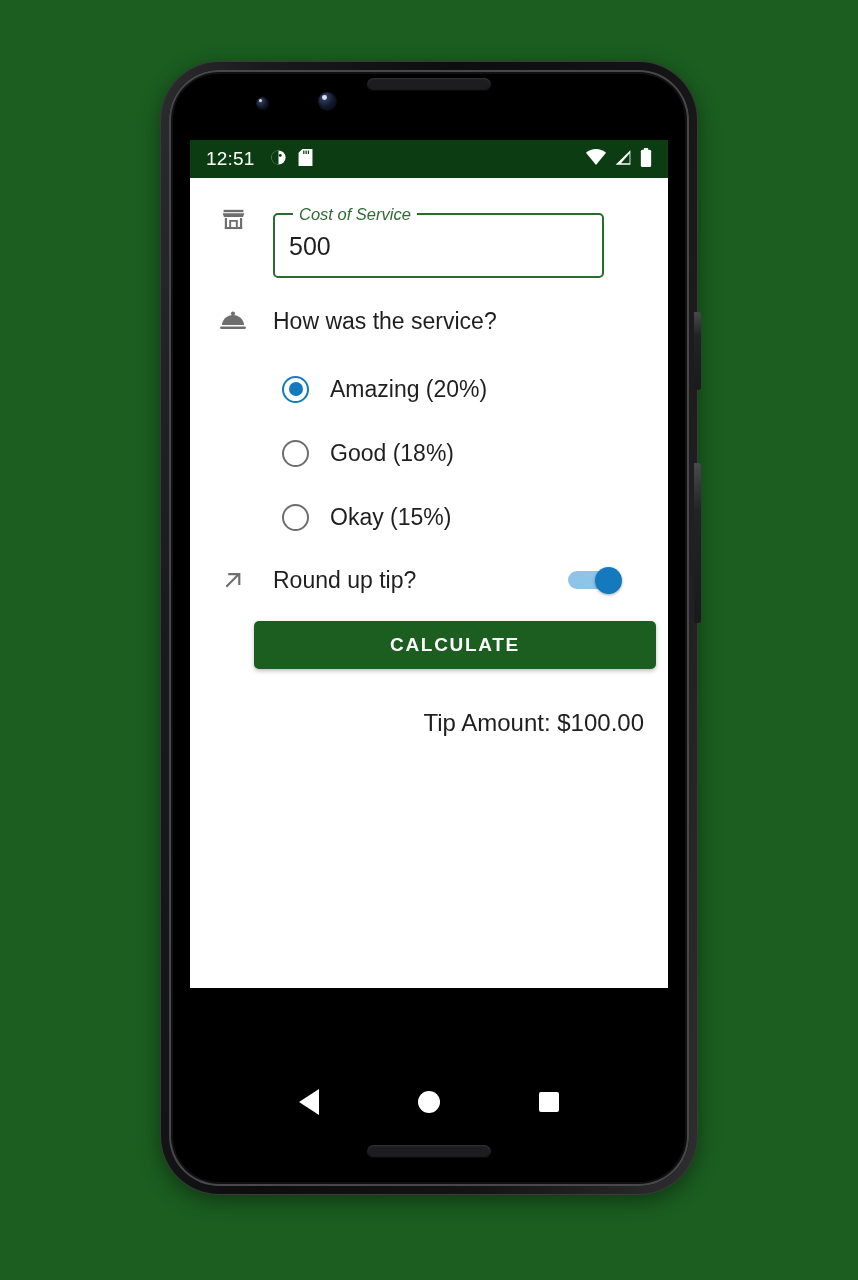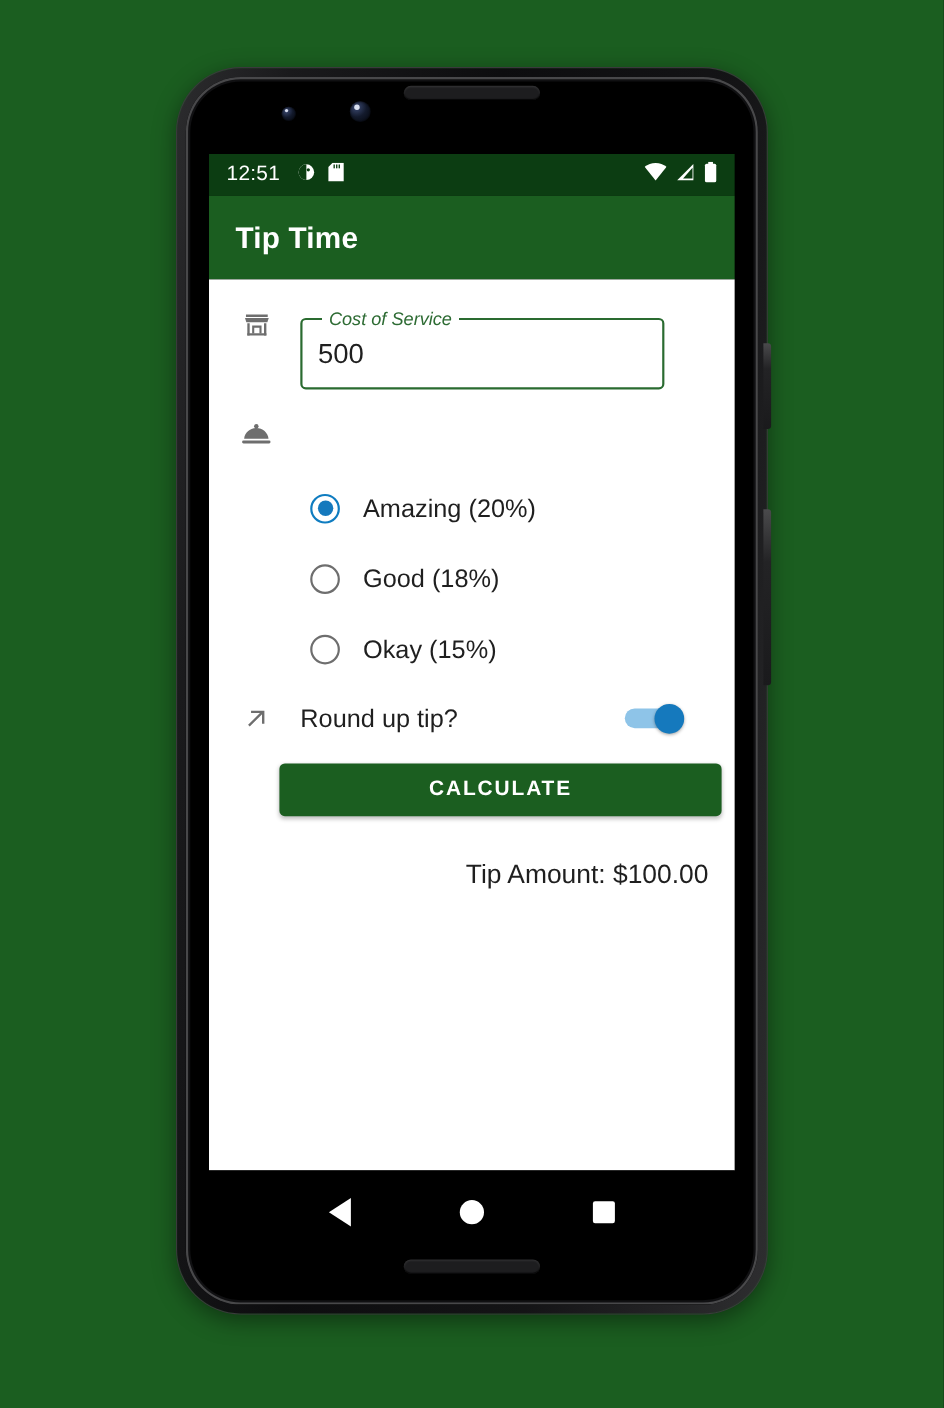--- a/index.html
+++ b/index.html
@@ -354,23 +354,20 @@
         </span>
         <span>
           <svg width="12" height="19" viewBox="0 0 14 22" aria-hidden="true">
             <rect x="4.5" y="0" width="5" height="2.4" fill="#fff"></rect>
             <rect x="1" y="2" width="12" height="20" rx="1.8" fill="#fff"></rect>
           </svg>
         </span>
       </span>
     </div>
 
-    <div id="app-bar">
-      <span id="app-title">Tip Time</span>
-    </div>
 
     <div id="app-content">
 
       <div class="row" id="cost-field-row">
         <span class="leading-icon">
           <svg width="27" height="27" viewBox="0 0 24 24" aria-hidden="true" fill="#6e6e6e">
             <path d="M3.2 3.4h17.6v2.1H3.2z"></path>
             <path d="M2.4 6.4h19.2l-1.1 3.3H3.5z"></path>
             <path d="M4.3 10.6h1.9v9.9H4.3zM17.8 10.6h1.9v9.9h-1.9z"></path>
             <path d="M4.3 18.7h15.4v1.8H4.3z"></path>
@@ -386,20 +383,21 @@
       </div>
 
       <div class="row" id="service-question-row">
         <span class="leading-icon">
           <svg width="28" height="24" viewBox="0 0 26 22" aria-hidden="true" fill="#6e6e6e">
             <circle cx="13" cy="3.2" r="1.9"></circle>
             <path d="M13 4.6c-5.4 0-9.8 4-10.3 9.1h20.6C22.8 8.6 18.4 4.6 13 4.6z"></path>
             <rect x="1" y="15.1" width="24" height="2.5" rx="1.2"></rect>
           </svg>
         </span>
+        <span id="service-question-label">How was the service?</span>
       </div>
 
       <div id="radio-group">
         <div class="radio-row">
           <span class="radio-outer on">
             <span class="radio-dot"></span>
           </span>
           <span class="radio-label">Amazing (20%)</span>
         </div>
         <div class="radio-row">

